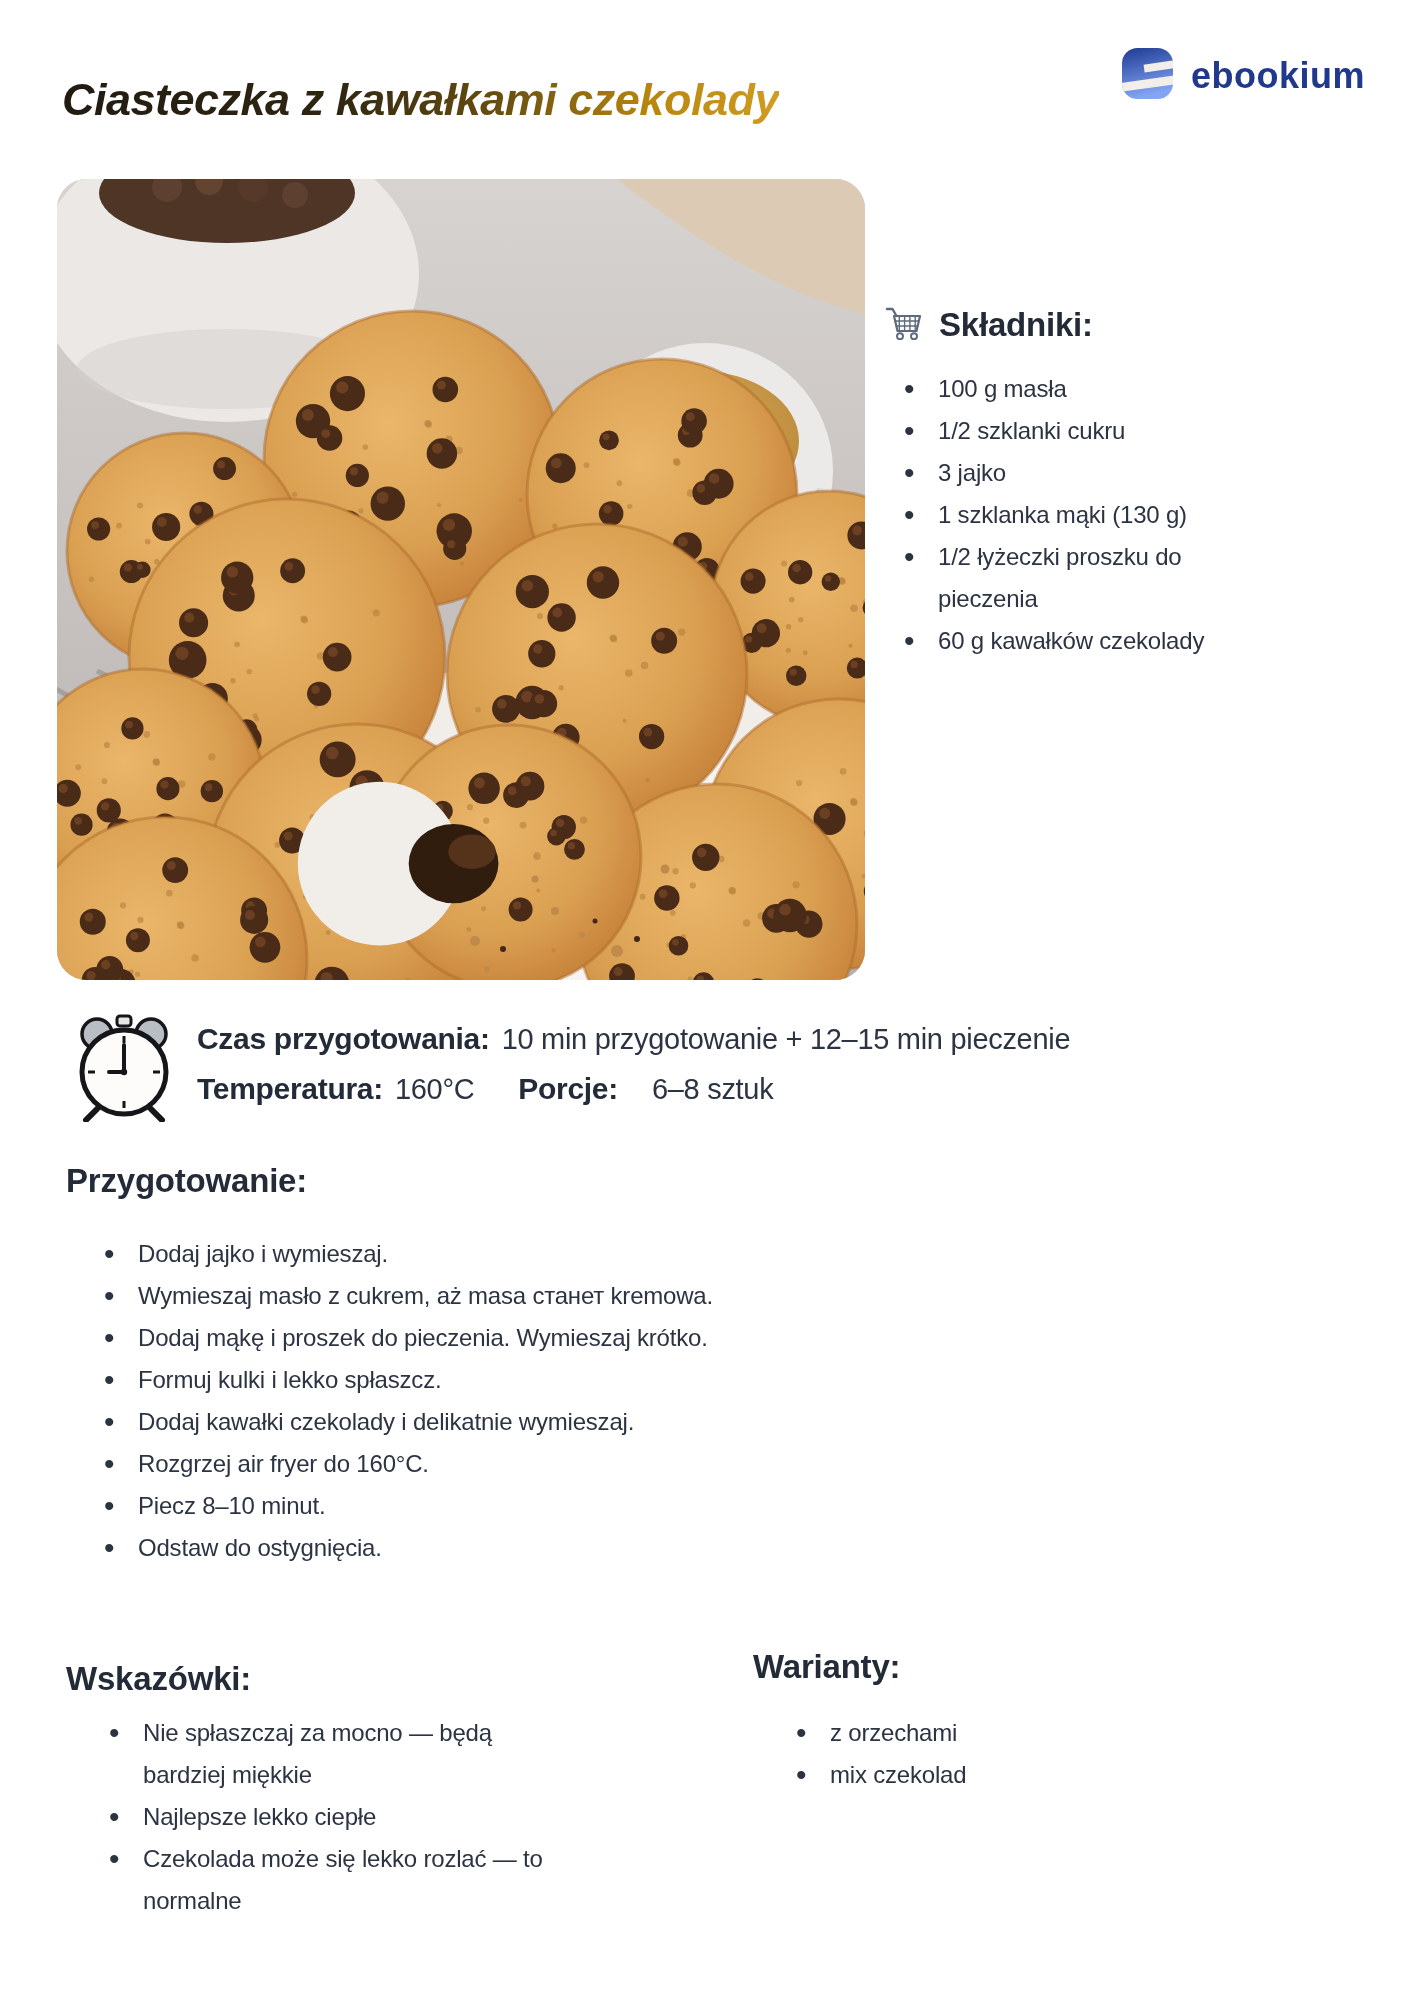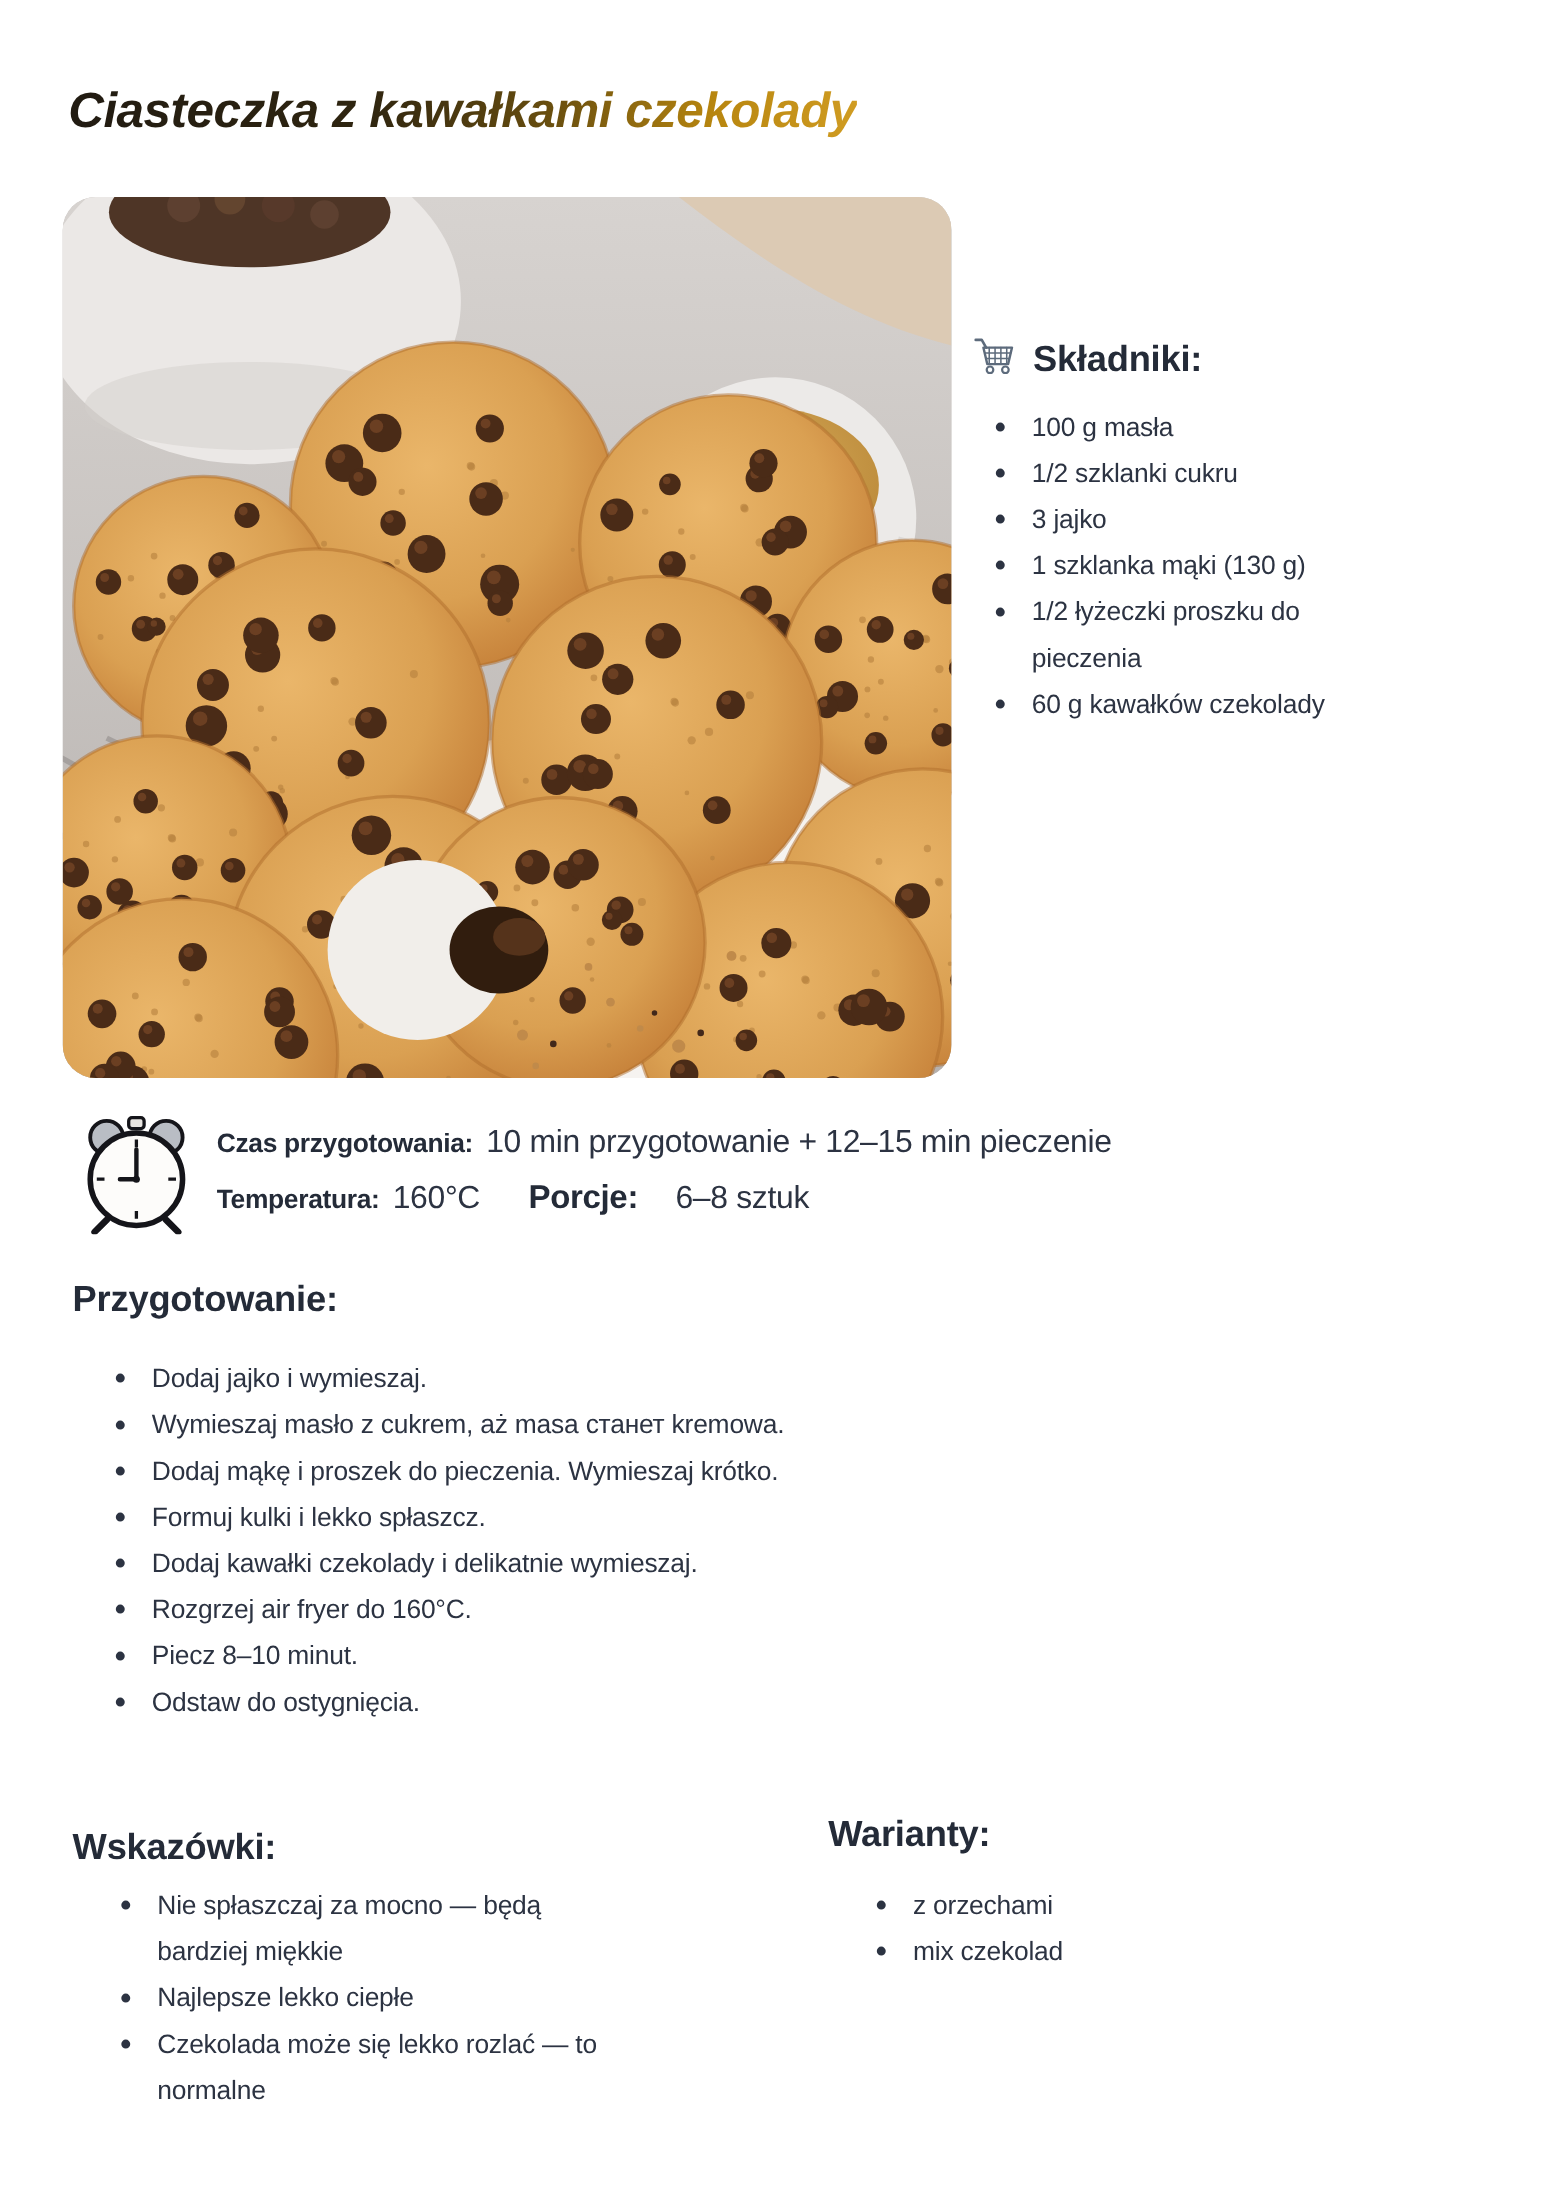--- a/index.html
+++ b/index.html
@@ -28,21 +28,21 @@
   .ingredients-head{position:absolute;left:885px;top:306px;display:flex;align-items:center;gap:16px;justify-content:space-between;}
   .section-title{font-size:33px;font-weight:700;color:#242b38;margin:0;letter-spacing:-0.2px;}
   .ingredients-list{position:absolute;left:902px;top:368px;width:440px;}
   ul.blist{list-style:none;margin:0;padding:0;font-size:24px;line-height:42px;letter-spacing:-0.2px;}
   ul.blist li{position:relative;padding-left:36px;white-space:pre-line;}
   ul.blist li::before{content:"•";position:absolute;left:2px;top:0;font-size:30px;color:#2c3342;}
 
   
   .meta-icon{position:absolute;left:73px;top:1012px;}
   .meta-line{position:absolute;left:197px;white-space:nowrap;font-size:29px;letter-spacing:-0.3px;}
-  .meta-line .lbl{font-weight:700;font-size:24px;color:#242b38;}
+  .meta-line .lbl{font-weight:700;font-size:30px;color:#242b38;}
   .meta-line1{top:1022px;}
   .meta-line2{top:1072px;}
   .meta-line .val{margin-left:12px;}
   .meta-line .lbl2{margin-left:44px;font-weight:700;font-size:30px;color:#242b38;}
   .meta-line .val2{margin-left:34px;}
 
   
   .prep-title{position:absolute;left:66px;top:1162px;}
   .prep-list{position:absolute;left:102px;top:1233px;width:960px;}
 
@@ -52,20 +52,41 @@
   .variants-title{position:absolute;left:753px;top:1648px;}
   .variants-list{position:absolute;left:794px;top:1712px;width:420px;}
 </style>
 </head>
 <body>
 
 <div id="page">
 
   <h1 class="title">Ciasteczka z kawałkami czekolady</h1>
 
+  <div class="logo">
+    <span>
+      <svg width="59" height="59" viewBox="0 0 60 60">
+        <defs>
+          <linearGradient id="gLogo" x1="0" y1="0" x2="0.25" y2="1">
+            <stop offset="0" stop-color="#1d3a92"></stop>
+            <stop offset="1" stop-color="#84a5f5"></stop>
+          </linearGradient>
+          <clipPath id="logoClip">
+              <rect x="4" y="4" width="52" height="52" rx="16"></rect>
+            </clipPath>
+        </defs>
+        <g clip-path="url(#logoClip)">
+          <rect x="4" y="4" width="52" height="52" fill="url(#gLogo)"></rect>
+          <rect x="26" y="21" width="36" height="8" fill="#f2eee9" transform="rotate(-8 26 21)"></rect>
+          <rect x="-2" y="40" width="66" height="9" fill="#f2eee9" transform="rotate(-8 0 40)"></rect>
+        </g>
+      </svg>
+    </span>
+    <span class="logo-text">ebookium</span>
+  </div>
 
   <div class="photo">
     <svg id="photo-svg" width="808" height="801" viewBox="0 0 808 801">
       <defs>
         <linearGradient id="gBg" x1="0" y1="0" x2="0" y2="1">
           <stop offset="0" stop-color="#d7d3d0"></stop>
           <stop offset="1" stop-color="#b6b1ae"></stop>
         </linearGradient>
         <radialGradient id="gCookie" cx="42%" cy="38%" r="75%">
           <stop offset="0" stop-color="#eab66a"></stop>

